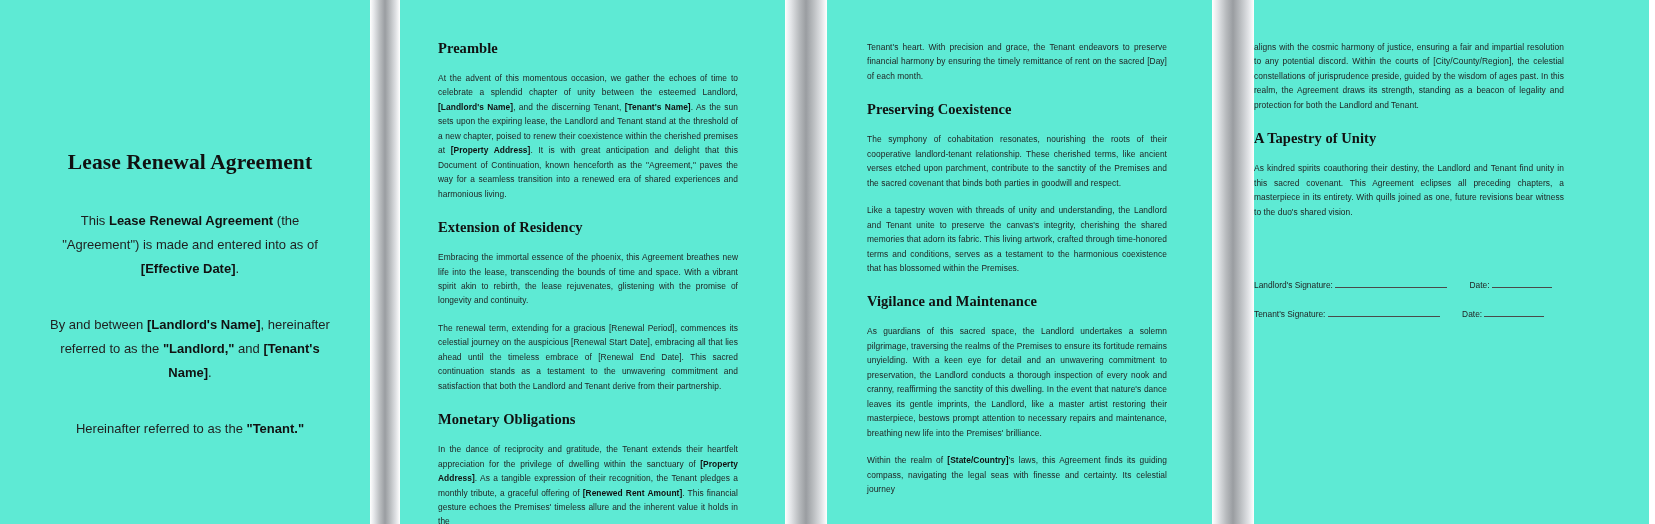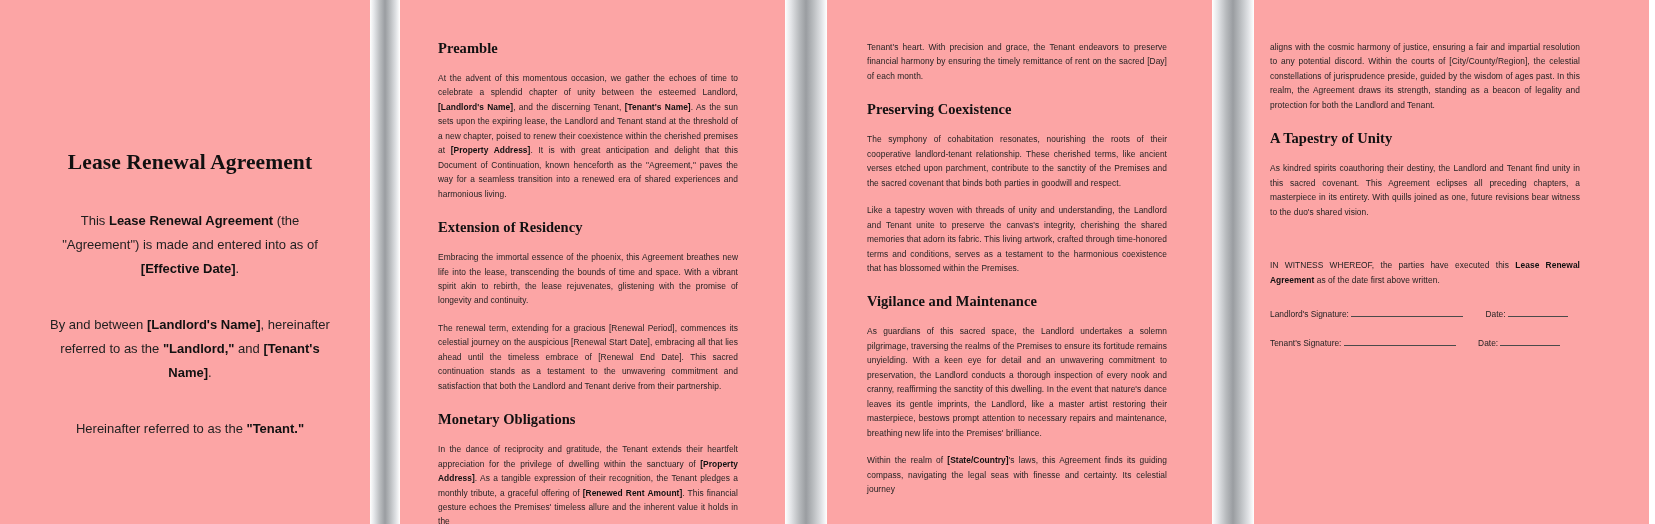--- a/index.html
+++ b/index.html
@@ -19,21 +19,21 @@
     width: 1655px;
     height: 524px;
     background: #ffffff;
     display: flex;
     align-items: stretch;
   }
 
   
   .page {
     position: relative;
-    background: #fca5a5;
+    background: #5eead4;
     height: 524px;
     flex: 0 0 auto;
     overflow: hidden;
     box-sizing: border-box;
   }
   .page-1 { width: 370px; }
   .page-2 { width: 385px; }
   .page-3 { width: 385px; }
   .page-4 { width: 395px; }
 
@@ -57,21 +57,21 @@
 
   
   .col {
     position: absolute;
     top: 40px;
     color: #1a1a1a;
   }
   .col-1 { left: 42px; right: 32px; top: 150px; text-align: center; }
   .col-2 { left: 38px; width: 300px; }
   .col-3 { left: 40px; width: 300px; }
-  .col-4 { left: 16px; width: 310px; }
+  .col-4 { left: 0; width: 310px; }
 
   h1.doc-title {
     font-family: "Liberation Serif", serif;
     font-size: 21.5px;
     font-weight: bold;
     letter-spacing: 0.1px;
     margin: 0 0 34px 0;
     text-align: center;
     color: #111111;
   }
@@ -188,21 +188,20 @@
   <div class="page page-4">
     <div class="col col-4">
 
       <p class="body">aligns with the cosmic harmony of justice, ensuring a fair and impartial resolution to any potential discord. Within the courts of [City/County/Region], the celestial constellations of jurisprudence preside, guided by the wisdom of ages past. In this realm, the Agreement draws its strength, standing as a beacon of legality and protection for both the Landlord and Tenant.</p>
 
       <h2 class="sec tight">A Tapestry of Unity</h2>
       <p class="body">As kindred spirits coauthoring their destiny, the Landlord and Tenant find unity in this sacred covenant. This Agreement eclipses all preceding chapters, a masterpiece in its entirety. With quills joined as one, future revisions bear witness to the duo's shared vision.</p>
 
       <div class="spacer-lg"></div>
 
-      <p class="body"><span>IN WITNESS WHEREOF, the parties have executed this </span><b>Lease Renewal Agreement</b><span> as of the date first above written.</span></p>
 
       <div class="sig-block">
         <div class="sig-row">
           <span class="sig-label">Landlord's Signature:</span>
           <span class="sig-line name"></span>
           <span class="sig-date-label">Date:</span>
           <span class="sig-line date"></span>
         </div>
         <div class="sig-row">
           <span class="sig-label">Tenant's Signature:</span>

